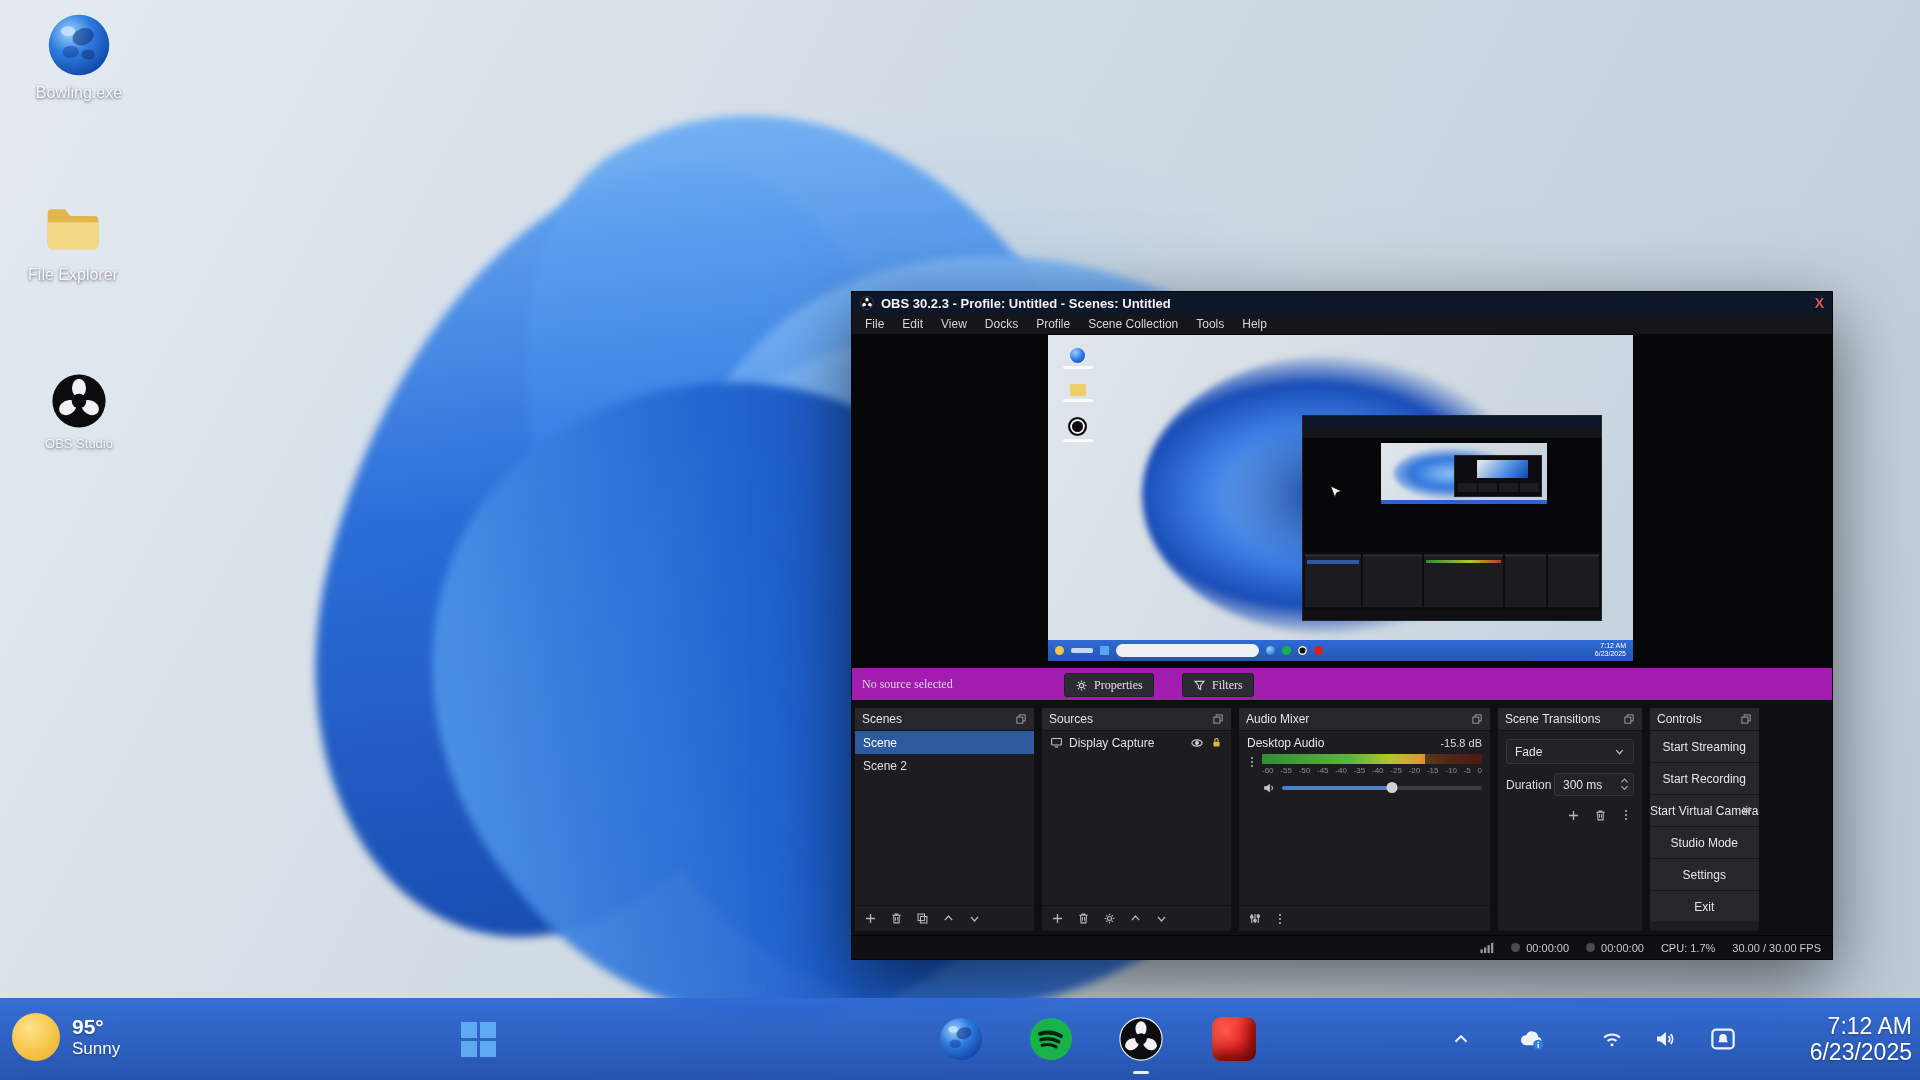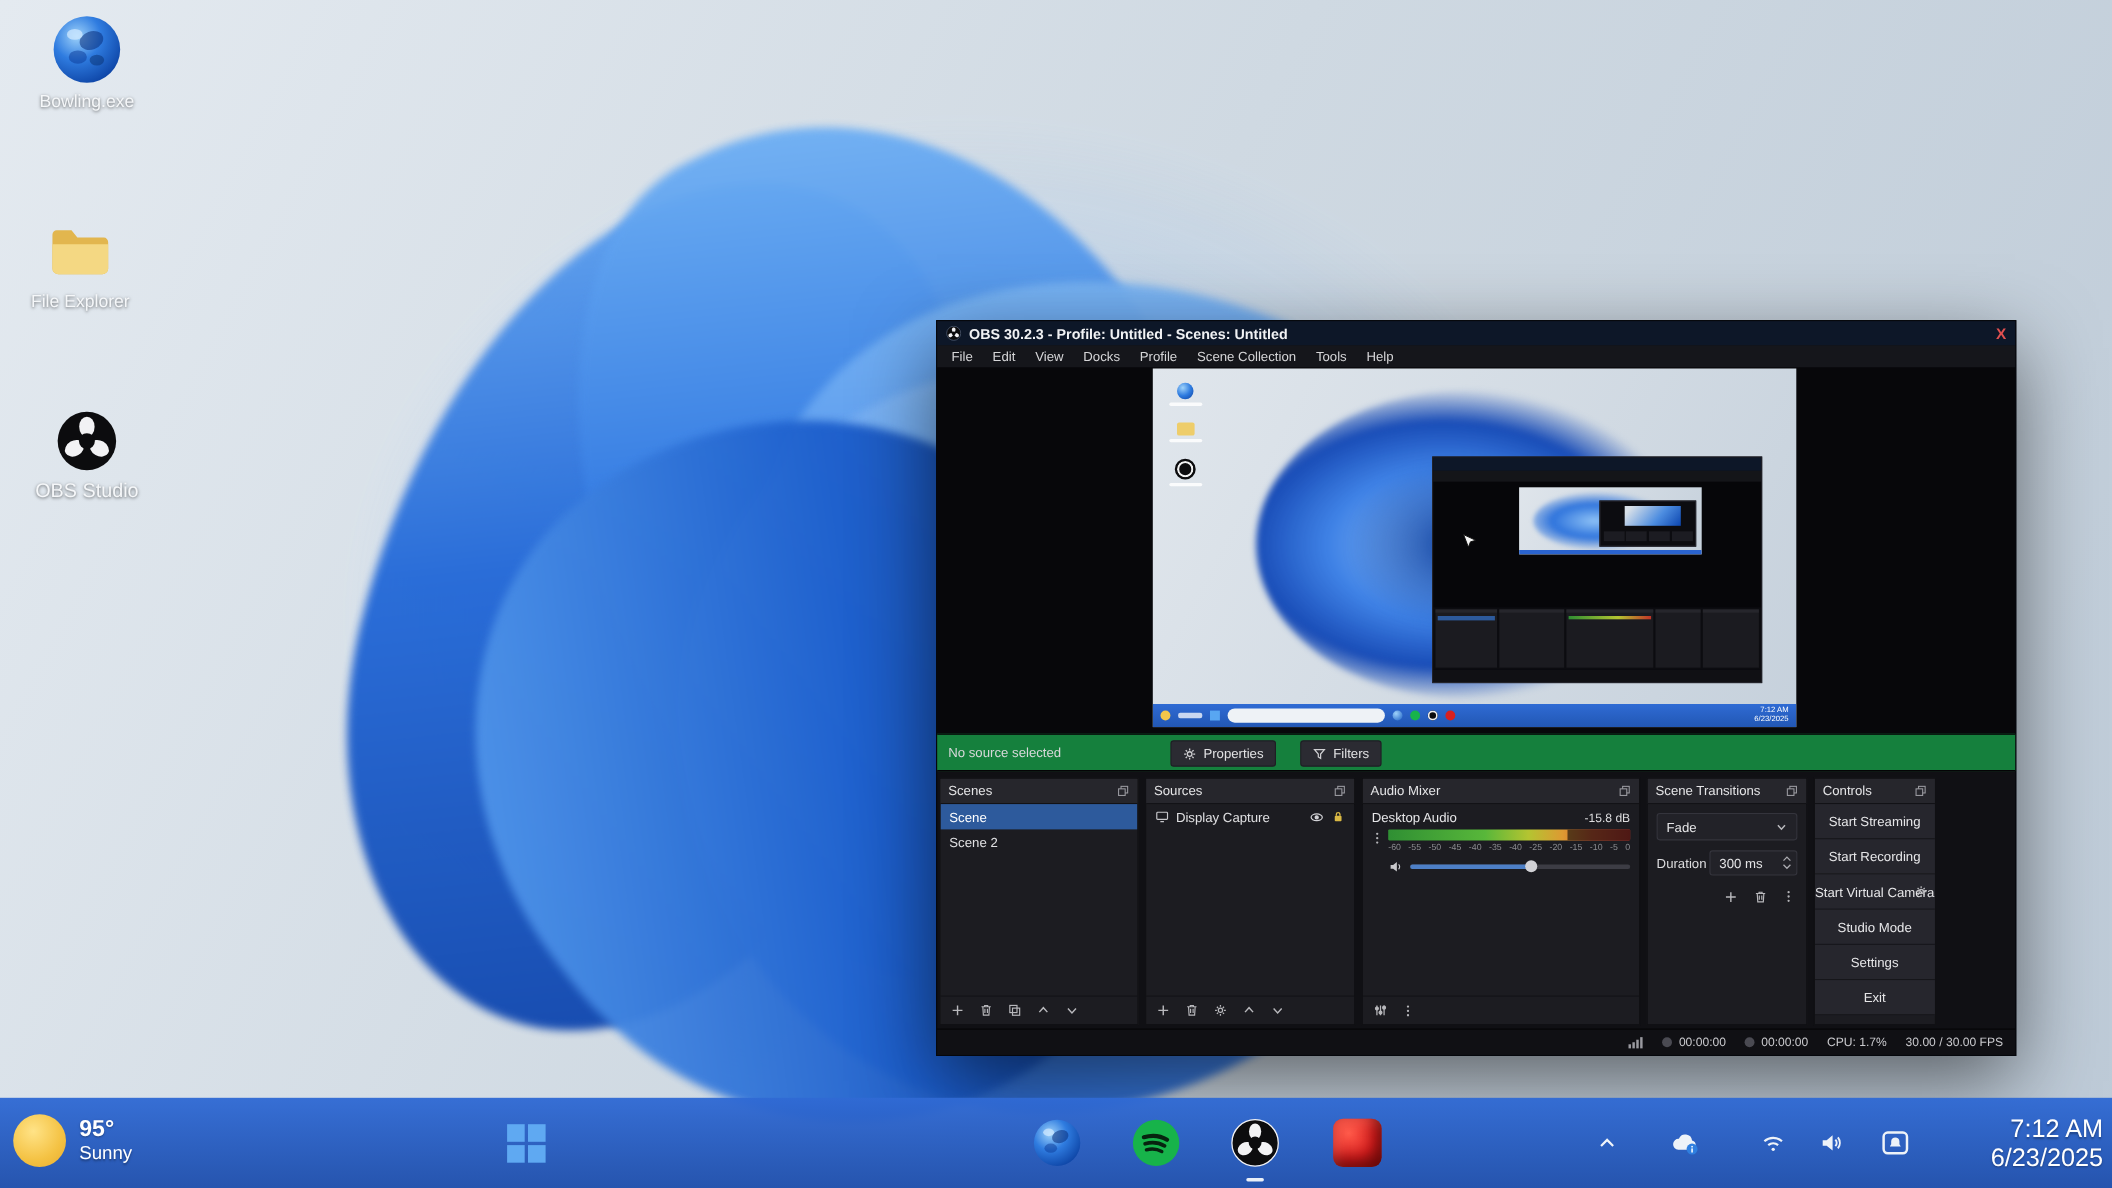--- a/index.html
+++ b/index.html
@@ -15,21 +15,21 @@
   .p3{left:740px;top:200px;width:620px;height:760px;background:linear-gradient(240deg,#8ec6f8 0%,#3a80e8 55%,#0e4cb6 100%);border-radius:50% 50% 45% 55%/48% 52% 50% 50%;transform:rotate(-64deg);}
   .p4{left:620px;top:330px;width:680px;height:680px;background:linear-gradient(300deg,#a8d4fa 0%,#4f92ee 50%,#1656c4 100%);border-radius:52% 48% 55% 45%/50% 50% 46% 54%;transform:rotate(-100deg);}
   .p5{left:420px;top:400px;width:660px;height:600px;background:linear-gradient(30deg,#5ea4f2 0%,#1c5ecc 55%,#0a3896 100%);border-radius:48% 52% 50% 50%/55% 45% 52% 48%;transform:rotate(52deg);}
   
   .dicon{position:absolute;width:130px;text-align:center;color:#f5f7f9;
     text-shadow:0 1px 3px rgba(0,0,0,.6);}
   .dicon .lbl{font-size:16px;margin-top:6px;}
   #di-bowling{left:14px;top:12px;}
   #di-explorer{left:8px;top:196px;}
   #di-obs{left:14px;top:372px;}
-  #di-obs .lbl{font-size:18px;text-align:center;}
+  #di-obs .lbl{font-size:13px;text-align:center;}
   
   #obswin{position:absolute;left:851px;top:260px;width:980px;height:667px;
     background:#101014;border:1px solid #05070c;box-shadow:0 24px 70px rgba(0,0,0,.55);margin-top:31px;}
   .titlebar{height:22px;background:#0d1728;display:flex;align-items:center;padding:0 8px;gap:7px;}
   .titlebar .t{color:#f1f2f4;font-size:13px;font-weight:bold;white-space:nowrap;}
   .close{margin-left:auto;color:#e05050;font-weight:bold;font-size:14px;line-height:1;cursor:default;}
   .menubar{height:20px;background:#15161b;display:flex;align-items:center;padding-left:4px;}
   .menubar span{color:#d6d6d8;font-size:12px;padding:0 9px;}
   .pv-area{position:relative;height:333px;background:#07070a;}
   .pv{position:absolute;left:196px;top:1px;width:585px;height:326px;overflow:hidden;background:linear-gradient(118deg,#e0e6ec,#c6d1dc);}
@@ -64,21 +64,21 @@
   .mini-task{position:absolute;left:0;right:0;bottom:0;height:6.5%;background:linear-gradient(180deg,#2f6bd4,#2257b4);
     display:flex;align-items:center;gap:7px;padding:0 7px;}
   .mt-sun{width:9px;height:9px;border-radius:50%;background:#f3c64a;}
   .mt-bar{width:22px;height:5px;border-radius:2px;background:rgba(255,255,255,.75);}
   .mt-start{width:9px;height:9px;background:#58a6f2;}
   .mt-search{width:25%;height:58%;background:#eef2f6;border-radius:9px;}
   .mt-dot{width:9px;height:9px;border-radius:50%;}
   .mt-clock{margin-left:auto;color:#fff;font-size:7px;line-height:1.2;text-align:right;display:flex;flex-direction:column;}
   .pv-cursor{position:absolute;left:48%;top:46%;}
   
-  .src-toolbar{position:relative;height:32px;background:#15803d;border-top:1px solid #040406;border-bottom:1px solid #040406;}
+  .src-toolbar{position:relative;height:32px;background:#a21caf;border-top:1px solid #040406;border-bottom:1px solid #040406;font-family:Liberation Serif, serif;}
   .src-status{position:absolute;left:10px;top:9px;font-size:12px;color:#d8d8da;}
   .tbtn{position:absolute;top:5px;display:flex;align-items:center;gap:6px;height:22px;padding:0 10px;
     background:#2b2b32;border:1px solid #1e1e24;border-radius:3px;color:#e2e2e4;font-size:12px;}
   #btn-props{left:212px;}
   #btn-filters{left:330px;}
   
   .docks{position:absolute;left:2px;top:415px;height:225px;display:flex;gap:6px;}
   .panel{background:#1c1c21;border:1px solid #101013;display:flex;flex-direction:column;box-sizing:border-box;}
   .phead{height:22px;background:#26262c;display:flex;align-items:center;padding:0 7px;font-size:12px;color:#e4e4e6;border-bottom:1px solid #121216;flex:none;}
   .phead .sp{margin-left:auto;display:flex;}

